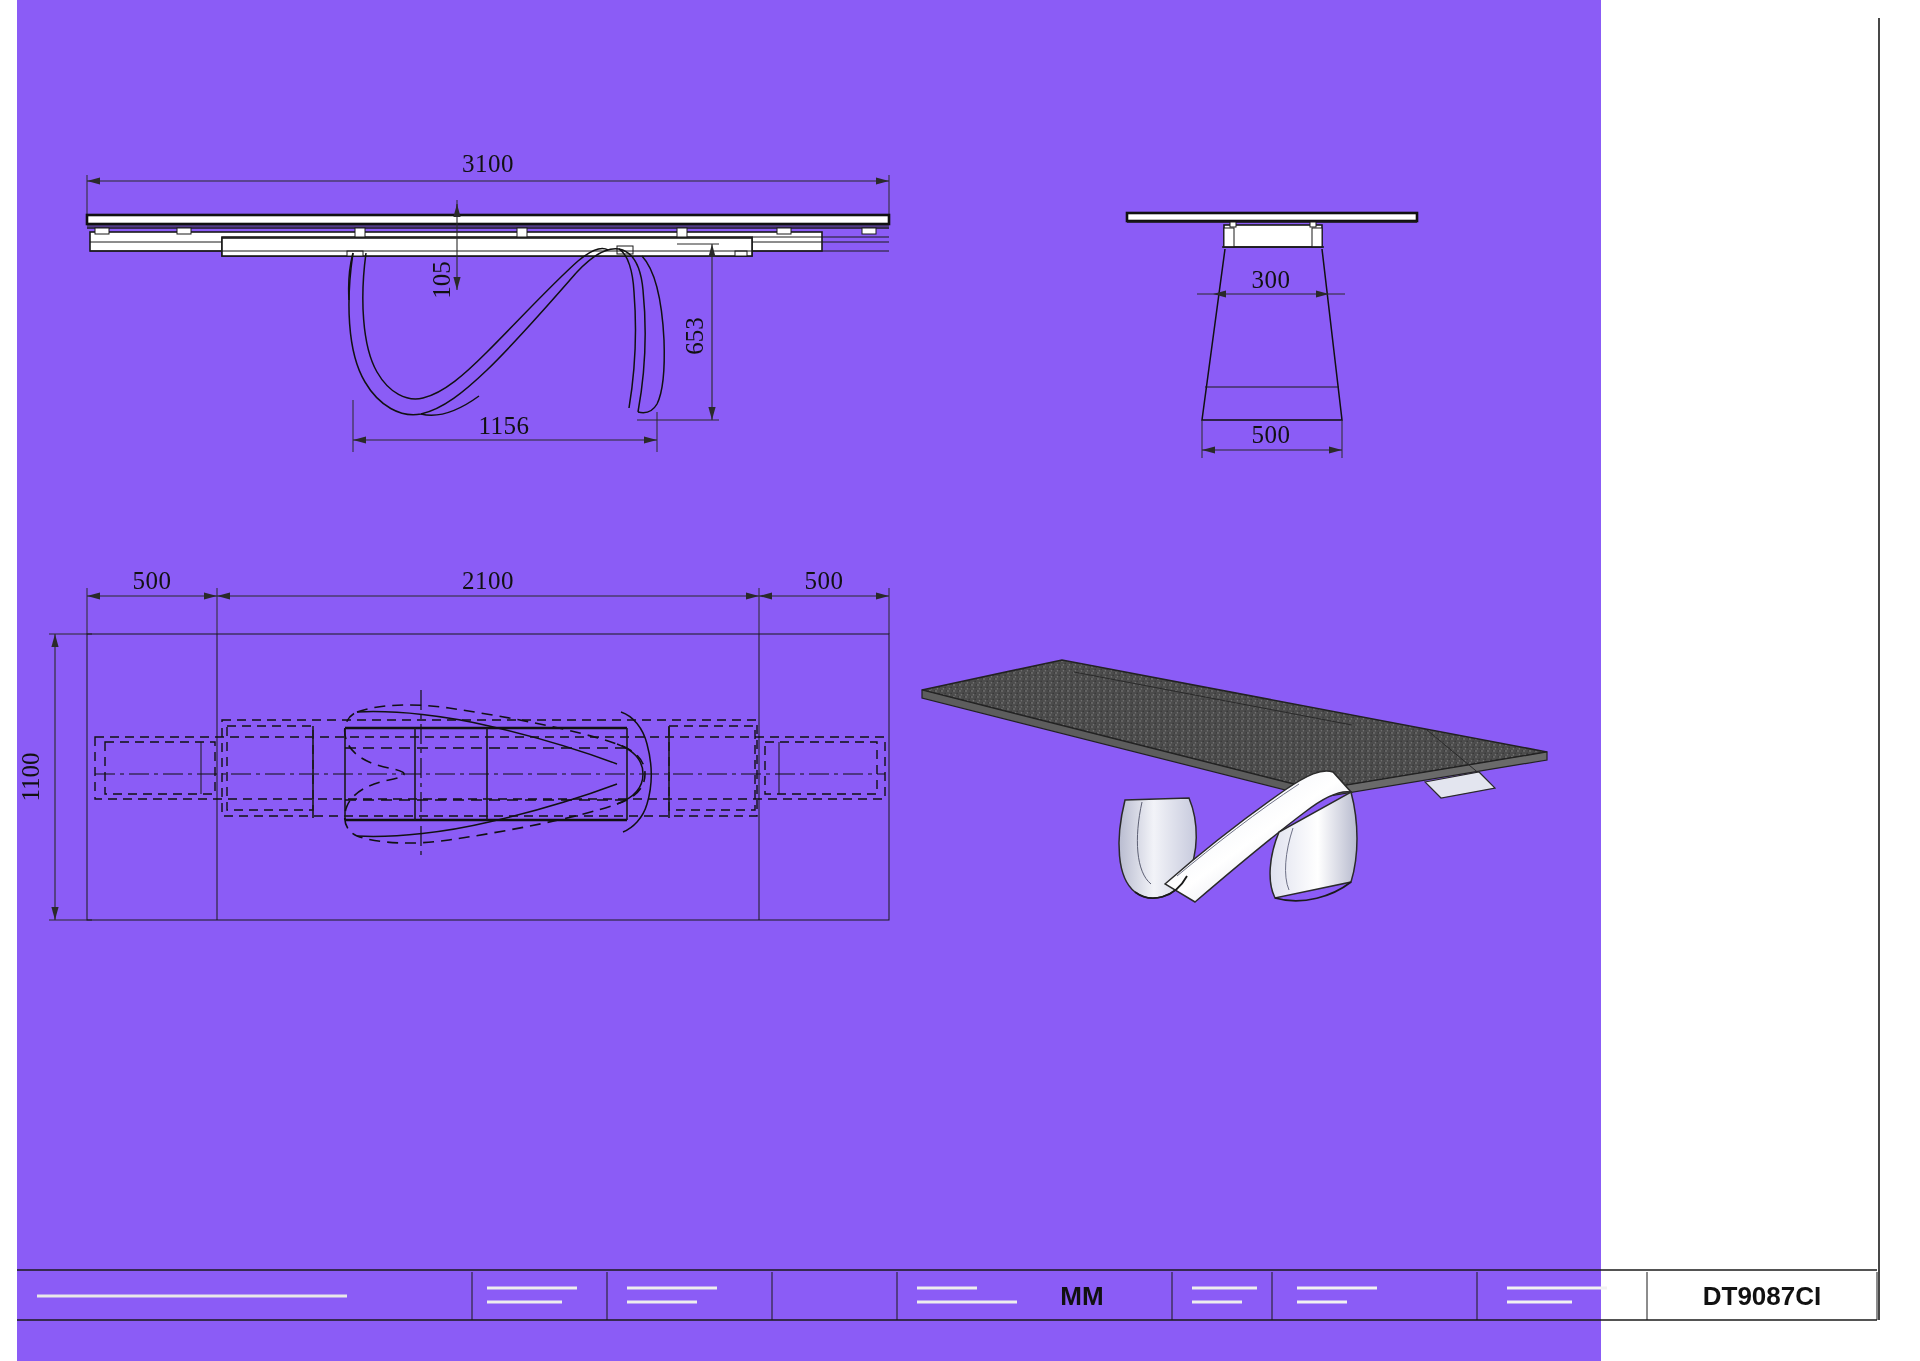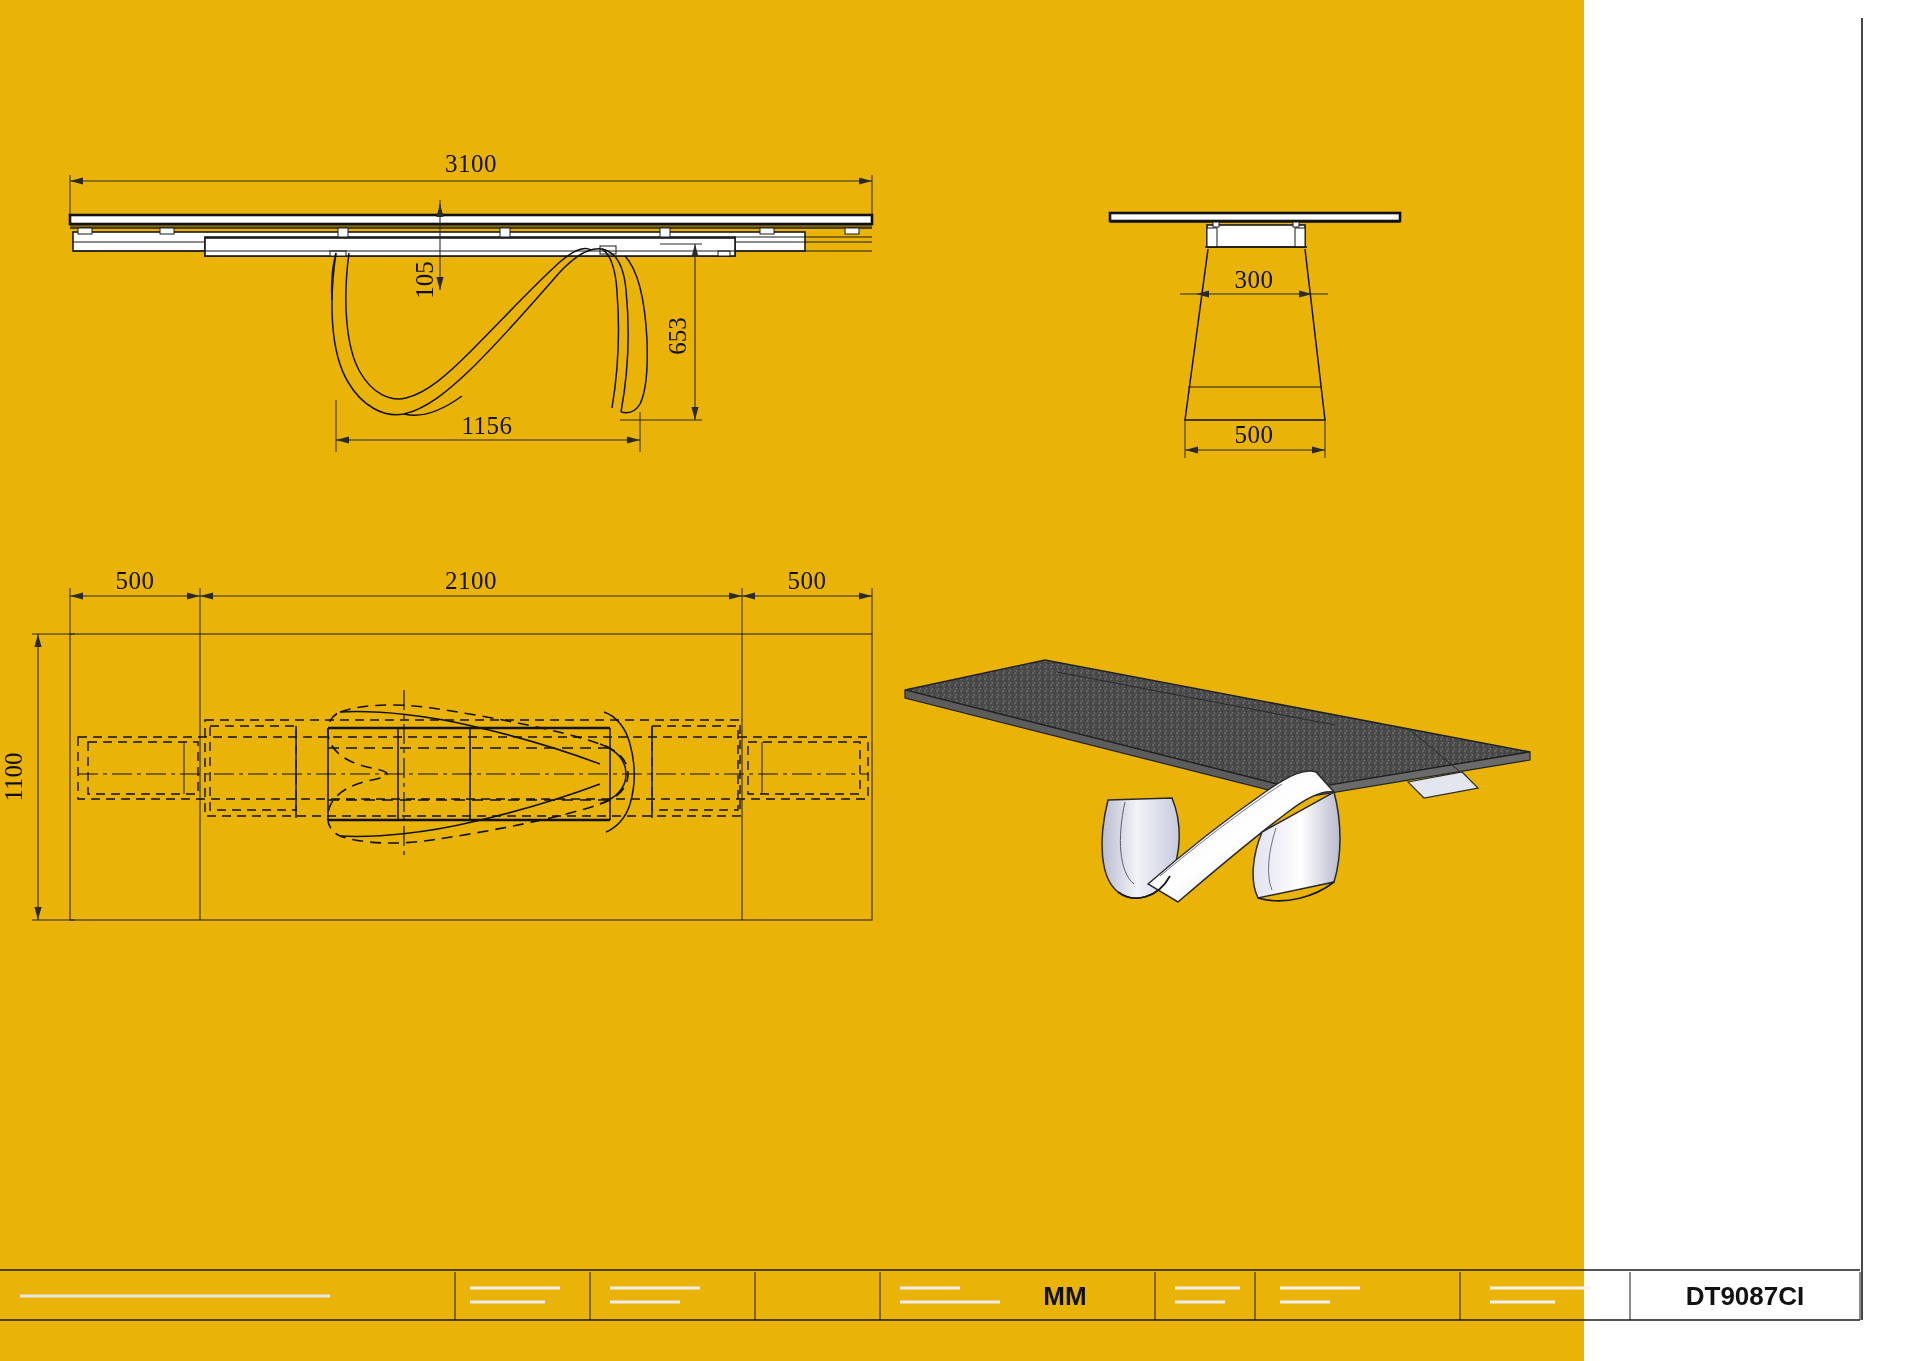--- a/index.html
+++ b/index.html
@@ -10,24 +10,24 @@
   }
   body {
     font-family: "Liberation Serif", serif;
     width: 1920px;
     height: 1361px;
     position: relative;
     overflow: hidden;
   }
   #sheet {
     position: absolute;
-    left: 0; top: 0;
+    left: 17px; top: 0;
     width: 1584px;
     height: 1361px;
-    background: #eab308;
+    background: #8b5cf6;
   }
   svg.layer {
     position: absolute;
     left: 0; top: 0;
     width: 1920px;
     height: 1361px;
   }
   .dim-text {
     font-family: "Liberation Serif", serif;
     font-size: 25px;

